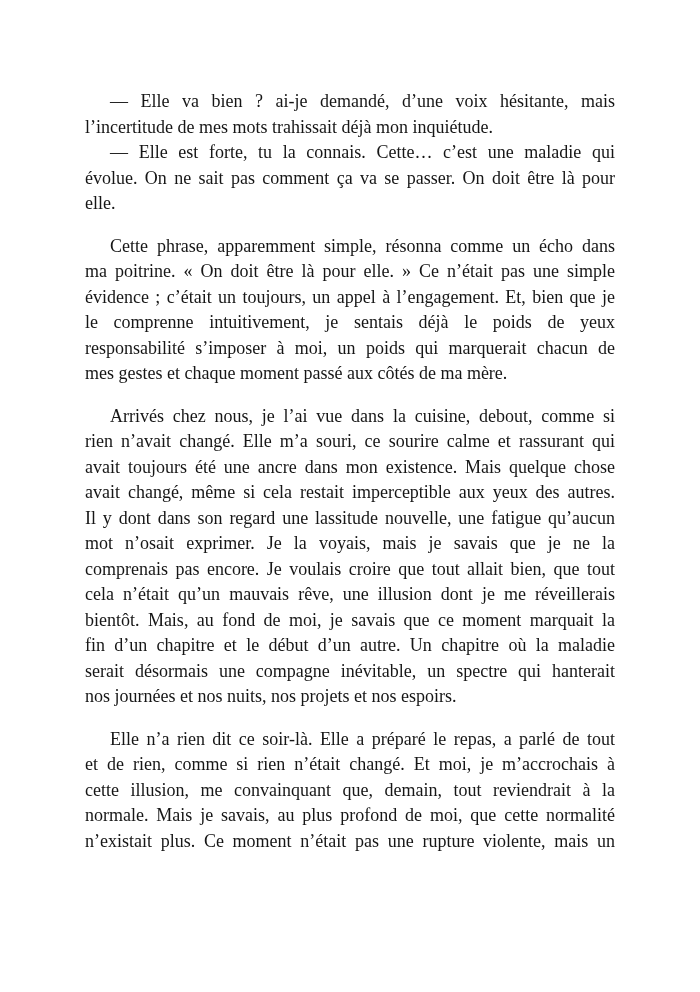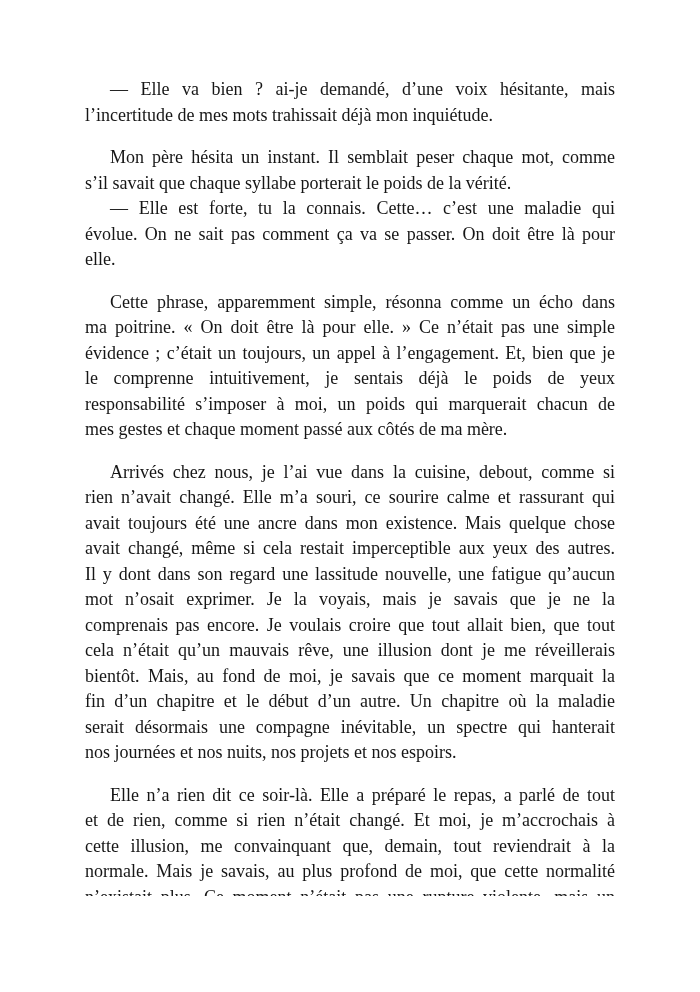--- a/index.html
+++ b/index.html
@@ -8,20 +8,21 @@
     background: #ffffff;
   }
   .page {
     position: relative;
     width: 700px;
     height: 896px;
     background: #ffffff;
     overflow: hidden;
     font-family: "Liberation Serif", "DejaVu Serif", serif;
     color: #161616;
+    margin-top: 12px;
   }
   .text-block {
     position: absolute;
     left: 85px;
     top: 77px;
     width: 530px;
     font-size: 18px;
     line-height: 25.5px;
   }
   .para { margin: 0; }
@@ -46,24 +47,20 @@
   }
 </style>
 </head>
 <body>
 
 <div class="page">
   <div class="text-block" id="text-block">
       <div class="para">
         <div class="line first">— Elle va bien ? ai-je demandé, d’une voix hésitante, mais</div>
         <div class="line last">l’incertitude de mes mots trahissait déjà mon inquiétude.</div>
-      </div>
-      <div class="para gap">
-        <div class="line first">Mon père hésita un instant. Il semblait peser chaque mot, comme</div>
-        <div class="line last">s’il savait que chaque syllabe porterait le poids de la vérité.</div>
       </div>
       <div class="para">
         <div class="line first">— Elle est forte, tu la connais. Cette… c’est une maladie qui</div>
         <div class="line">évolue. On ne sait pas comment ça va se passer. On doit être là pour</div>
         <div class="line last">elle.</div>
       </div>
       <div class="para gap">
         <div class="line first">Cette phrase, apparemment simple, résonna comme un écho dans</div>
         <div class="line">ma poitrine. « On doit être là pour elle. » Ce n’était pas une simple</div>
         <div class="line">évidence ; c’était un toujours, un appel à l’engagement. Et, bien que je</div>

